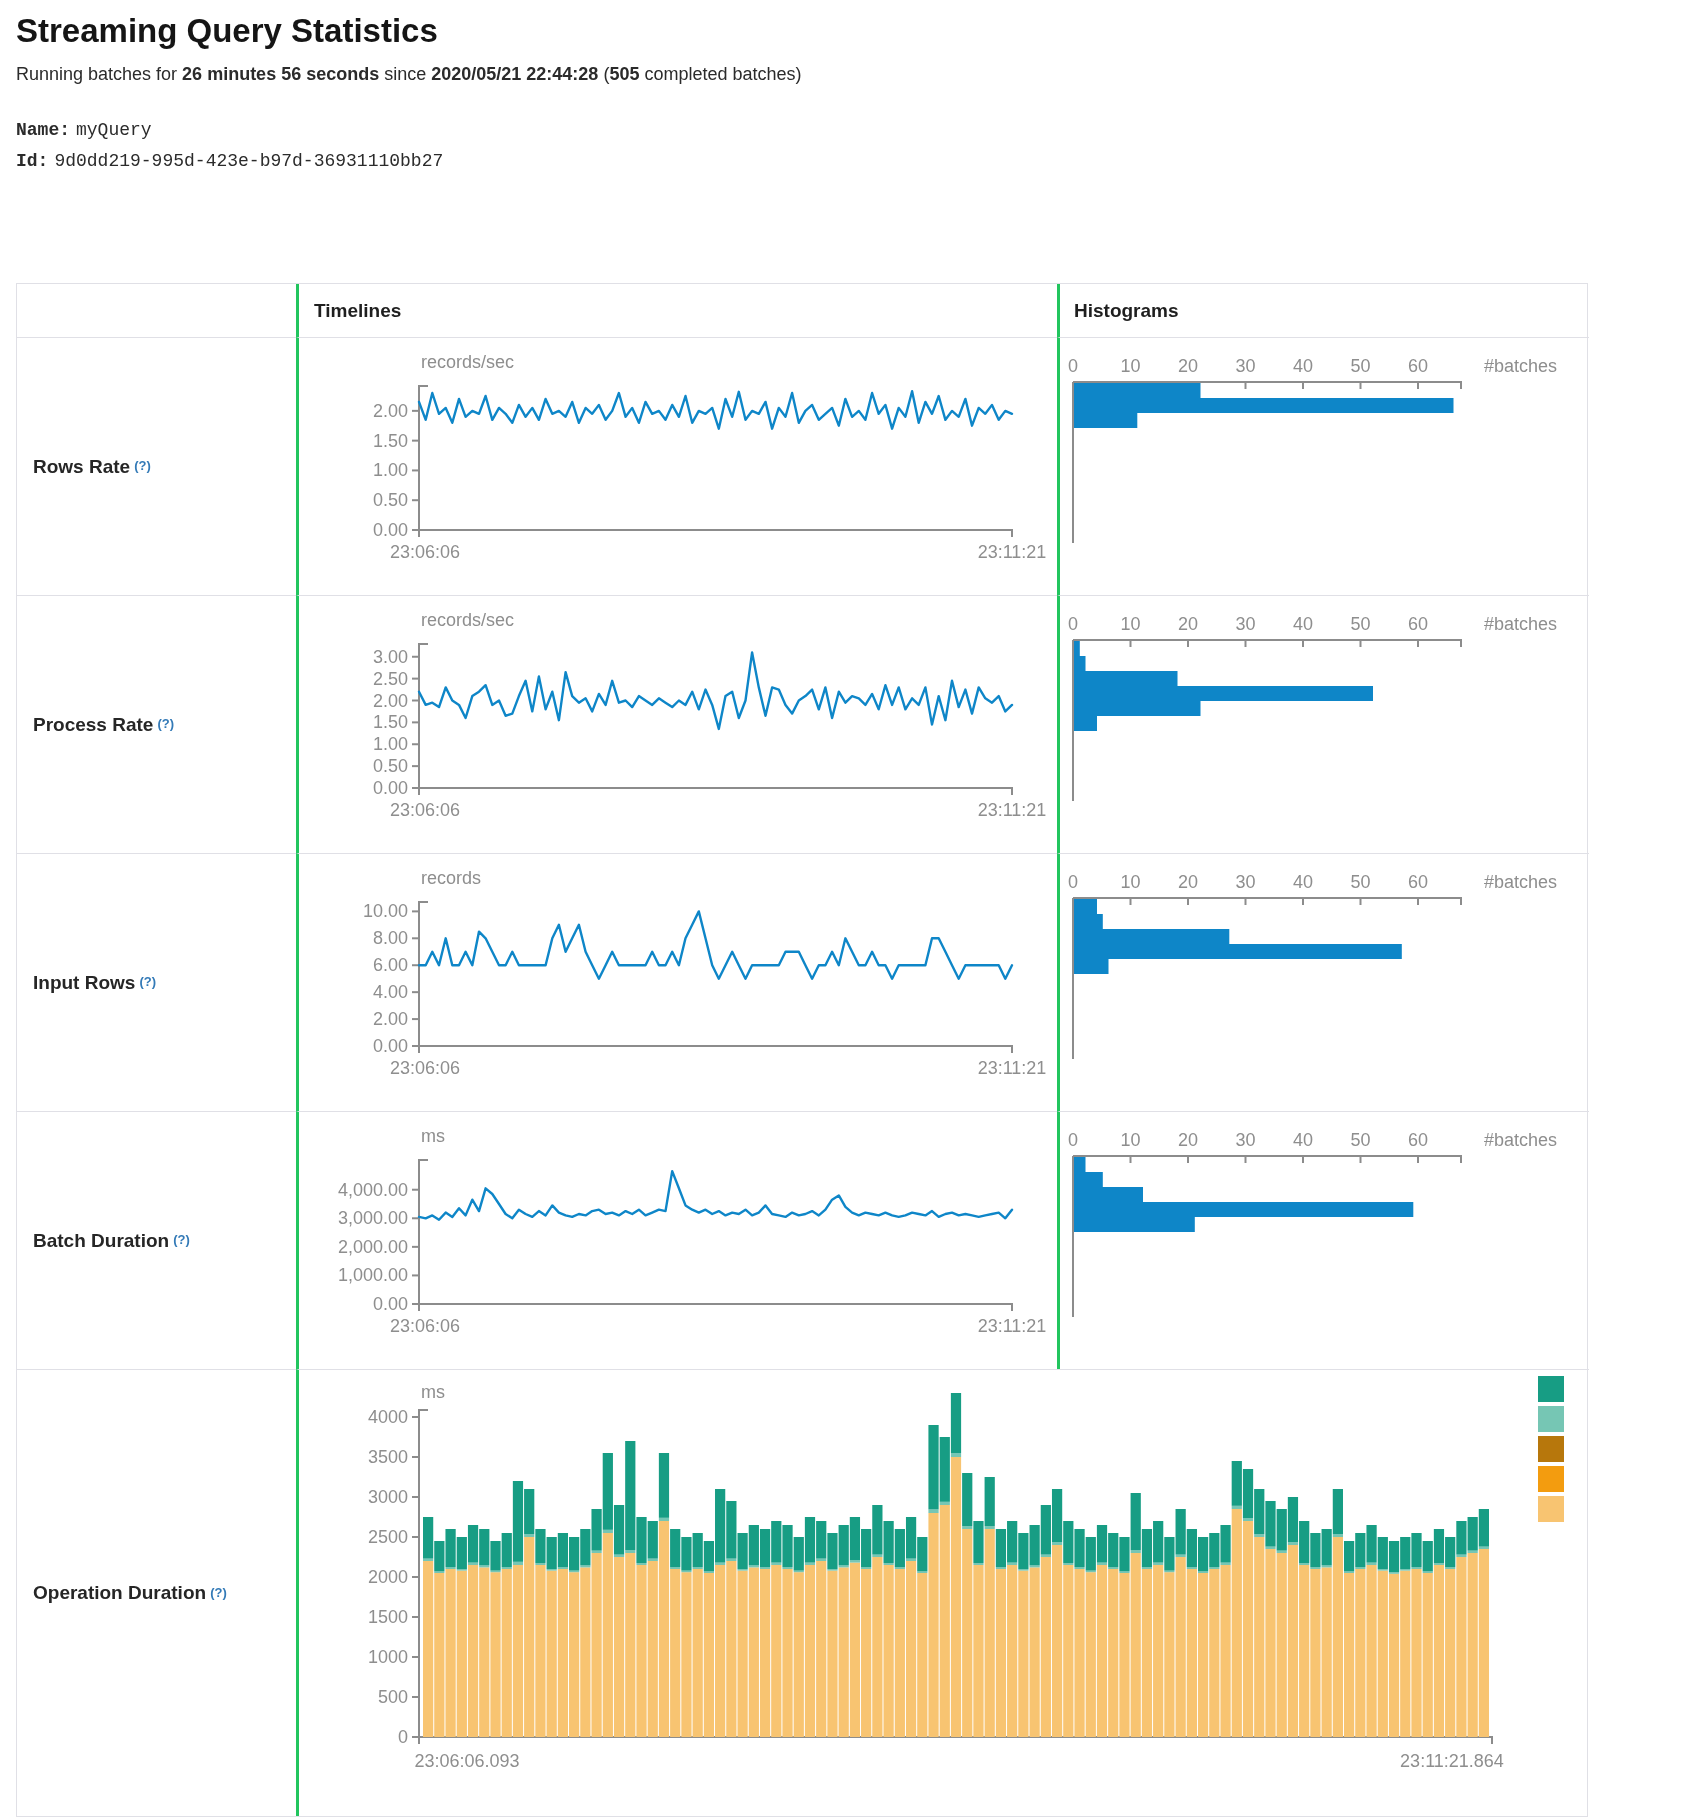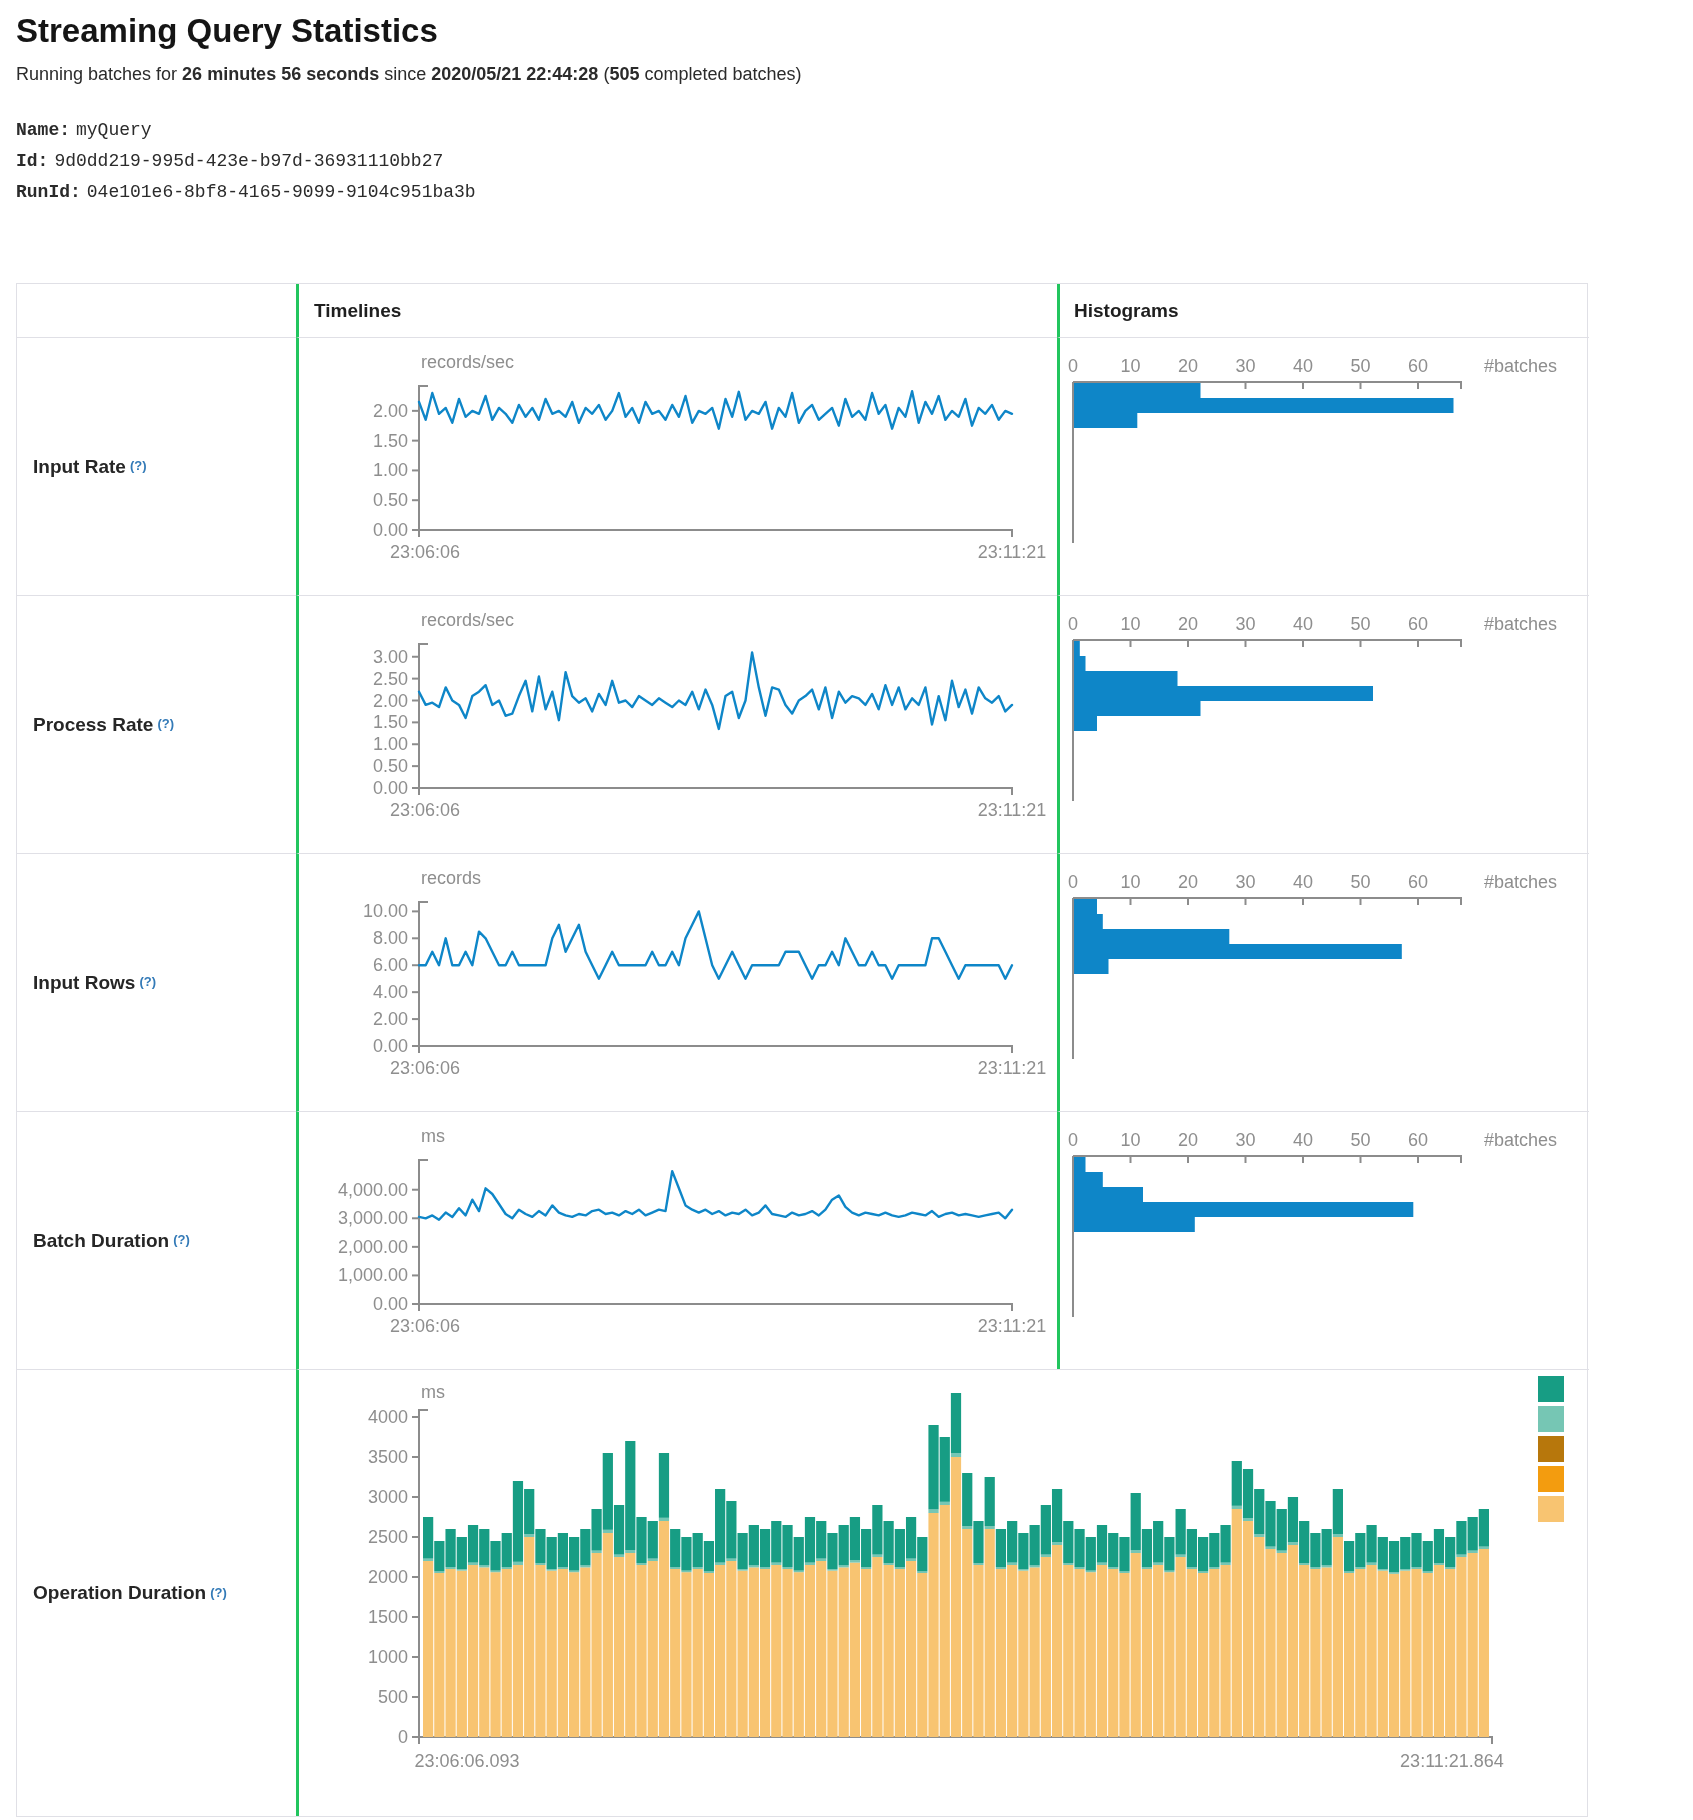--- a/index.html
+++ b/index.html
@@ -37,32 +37,31 @@
 </style>
 </head>
 <body>
 
 <div class="page">
   <h1 class="title">Streaming Query Statistics</h1>
   <p class="subtitle"><span>Running batches for </span><b>26 minutes 56 seconds</b><span> since </span><b>2020/05/21 22:44:28</b><span> (</span><b>505</b><span> completed batches)</span></p>
   <div class="meta">
     <div><b>Name:</b><span class="metaval">myQuery</span></div>
     <div><b>Id:</b><span class="metaval">9d0dd219-995d-423e-b97d-36931110bb27</span></div>
-    <div><b>RunId:</b><span class="metaval">04e101e6-8bf8-4165-9099-9104c951ba3b</span></div>
   </div>
 </div>
 
 <div class="stats-table">
 
   <div class="hcell c1"></div>
   <div class="hcell c2 bl">Timelines</div>
   <div class="hcell c3 bl">Histograms</div>
 
   <div class="labelcell bt">
-      <span>Input Rate</span>
+      <span>Rows Rate</span>
       <sup>(?)</sup>
     </div>
   <div class="chartcell bt bl">
       <div class="chartbox">
         <svg width="761" height="258" viewBox="0 0 761 258">
           <text x="122" y="30" text-anchor="start" font-size="18" fill="#8e8e8e" font-family="&quot;Liberation Sans&quot;,sans-serif">records/sec</text>
           <path d="M129 48 H120 V192" stroke="#8c8c8c" stroke-width="2" fill="none"></path>
           <line x1="113" y1="192" x2="120" y2="192" stroke="#8c8c8c" stroke-width="2"></line>
           <text x="109" y="198" text-anchor="end" font-size="18" fill="#8e8e8e" font-family="&quot;Liberation Sans&quot;,sans-serif">0.00</text>
           <line x1="113" y1="162.2127659574468" x2="120" y2="162.2127659574468" stroke="#8c8c8c" stroke-width="2"></line>

